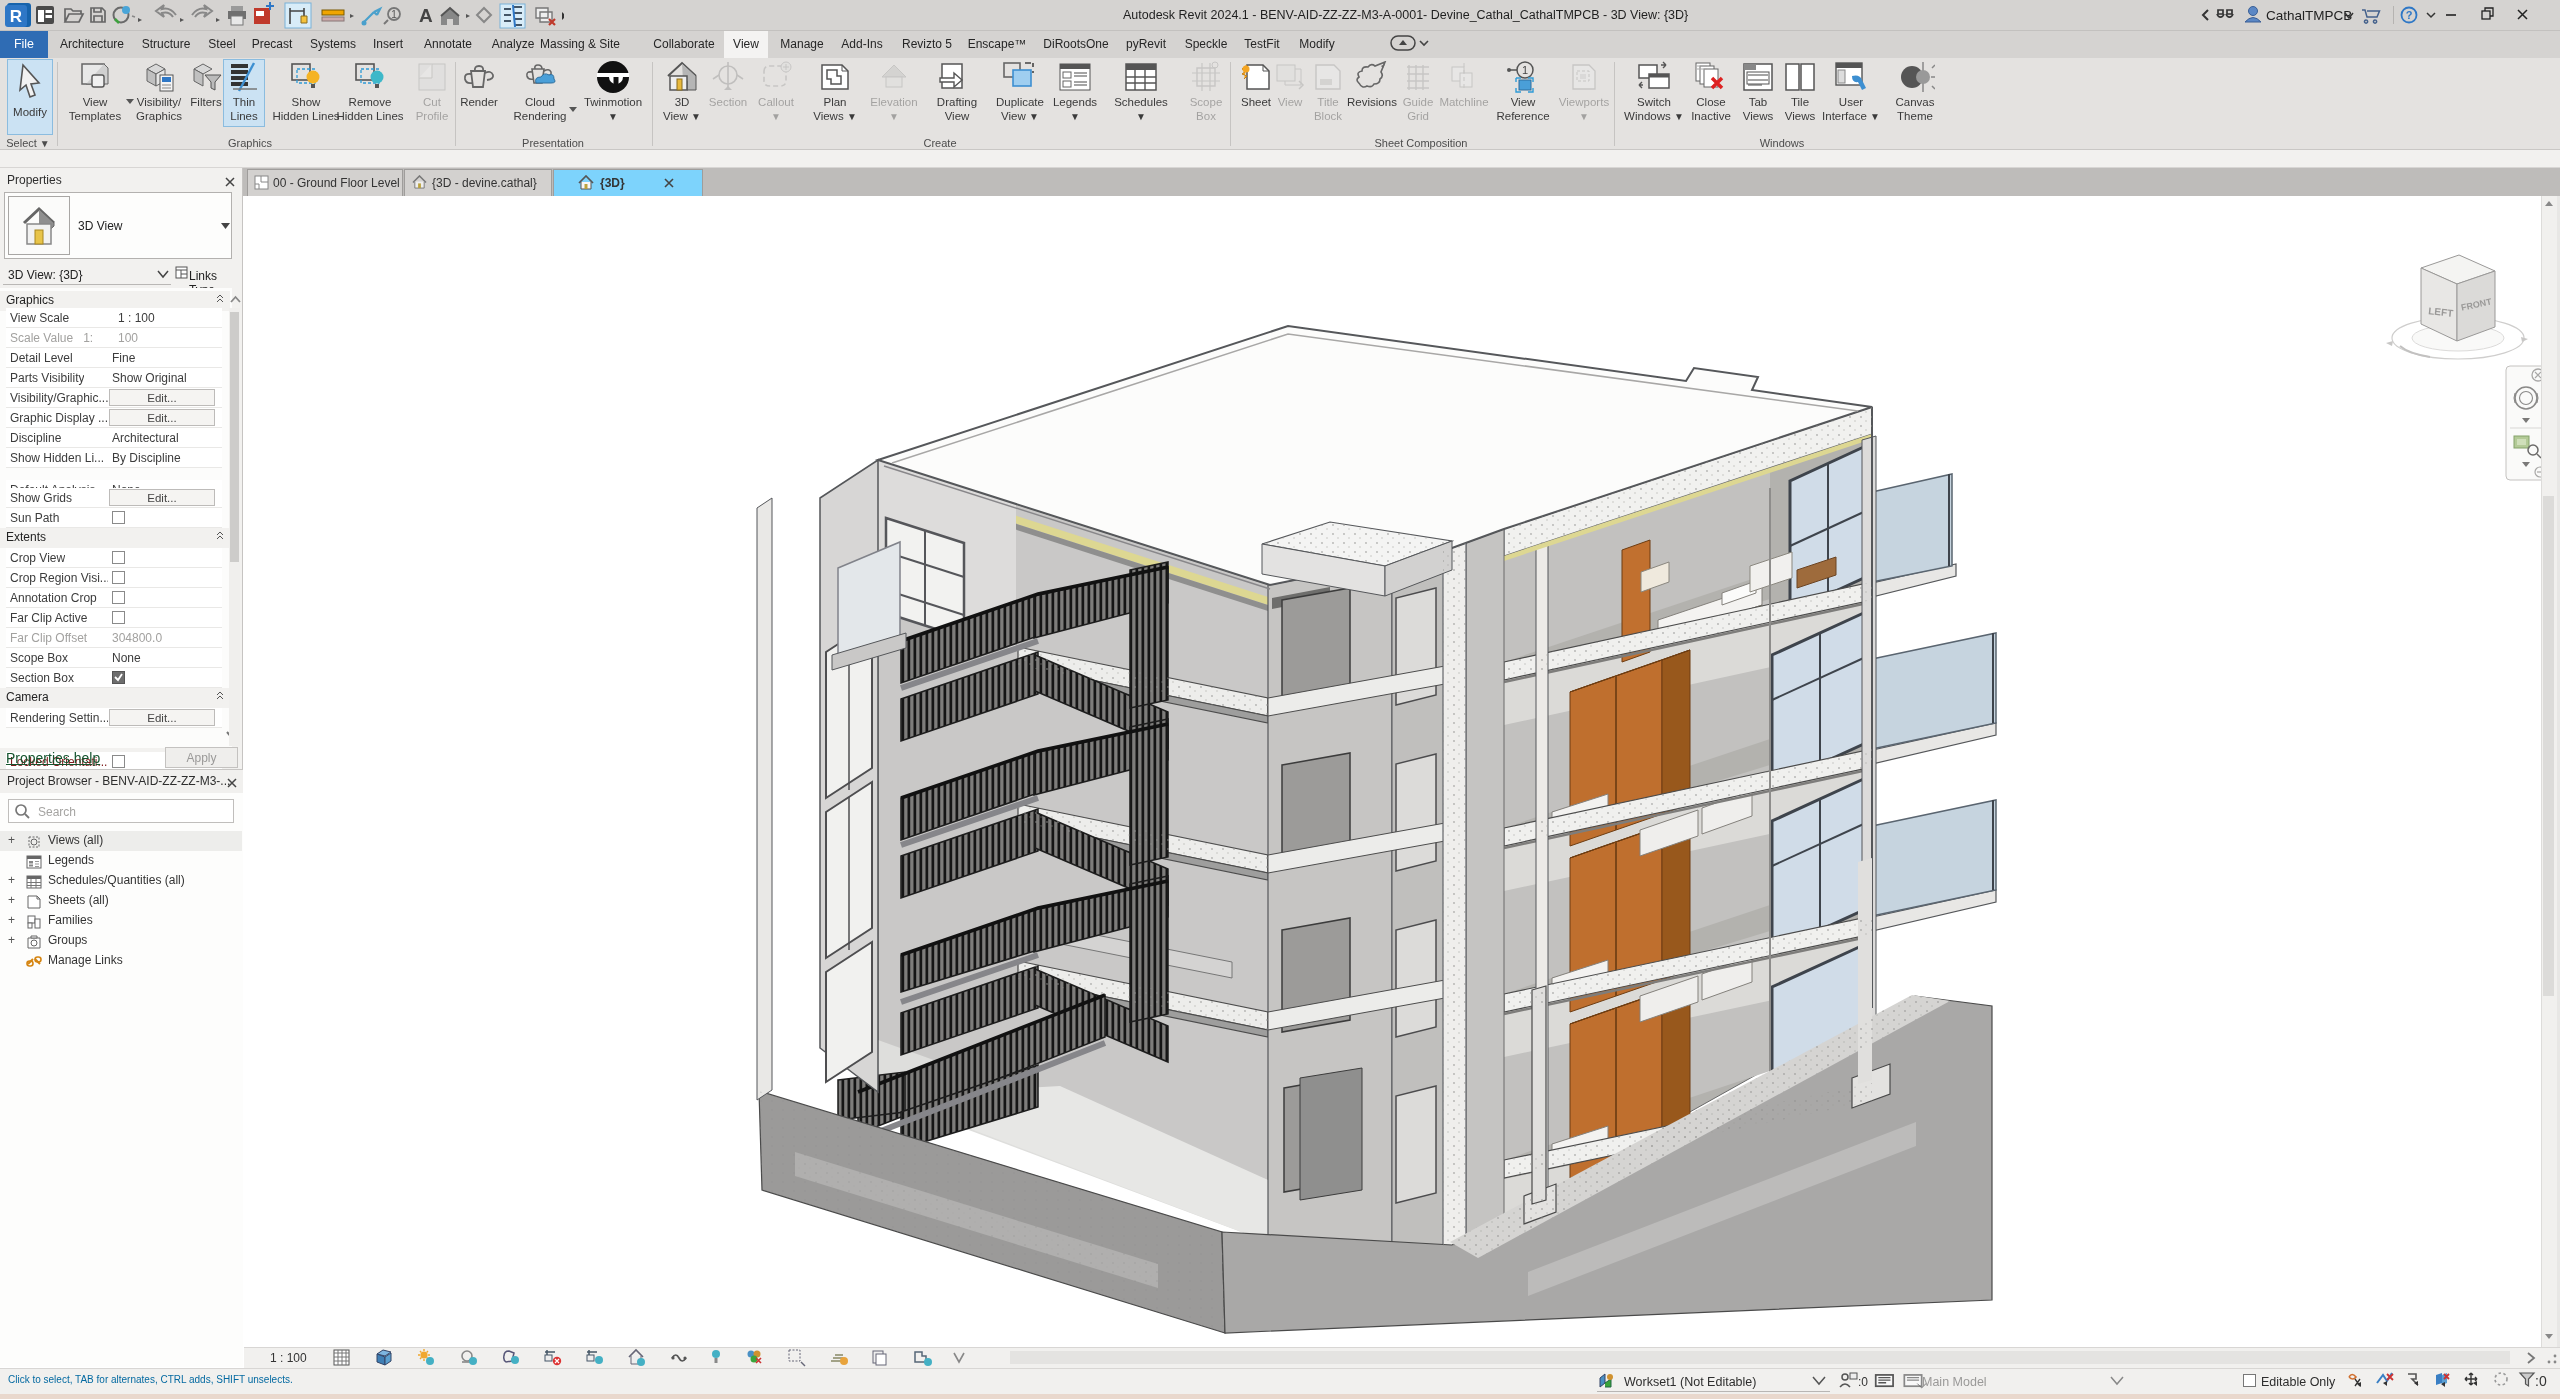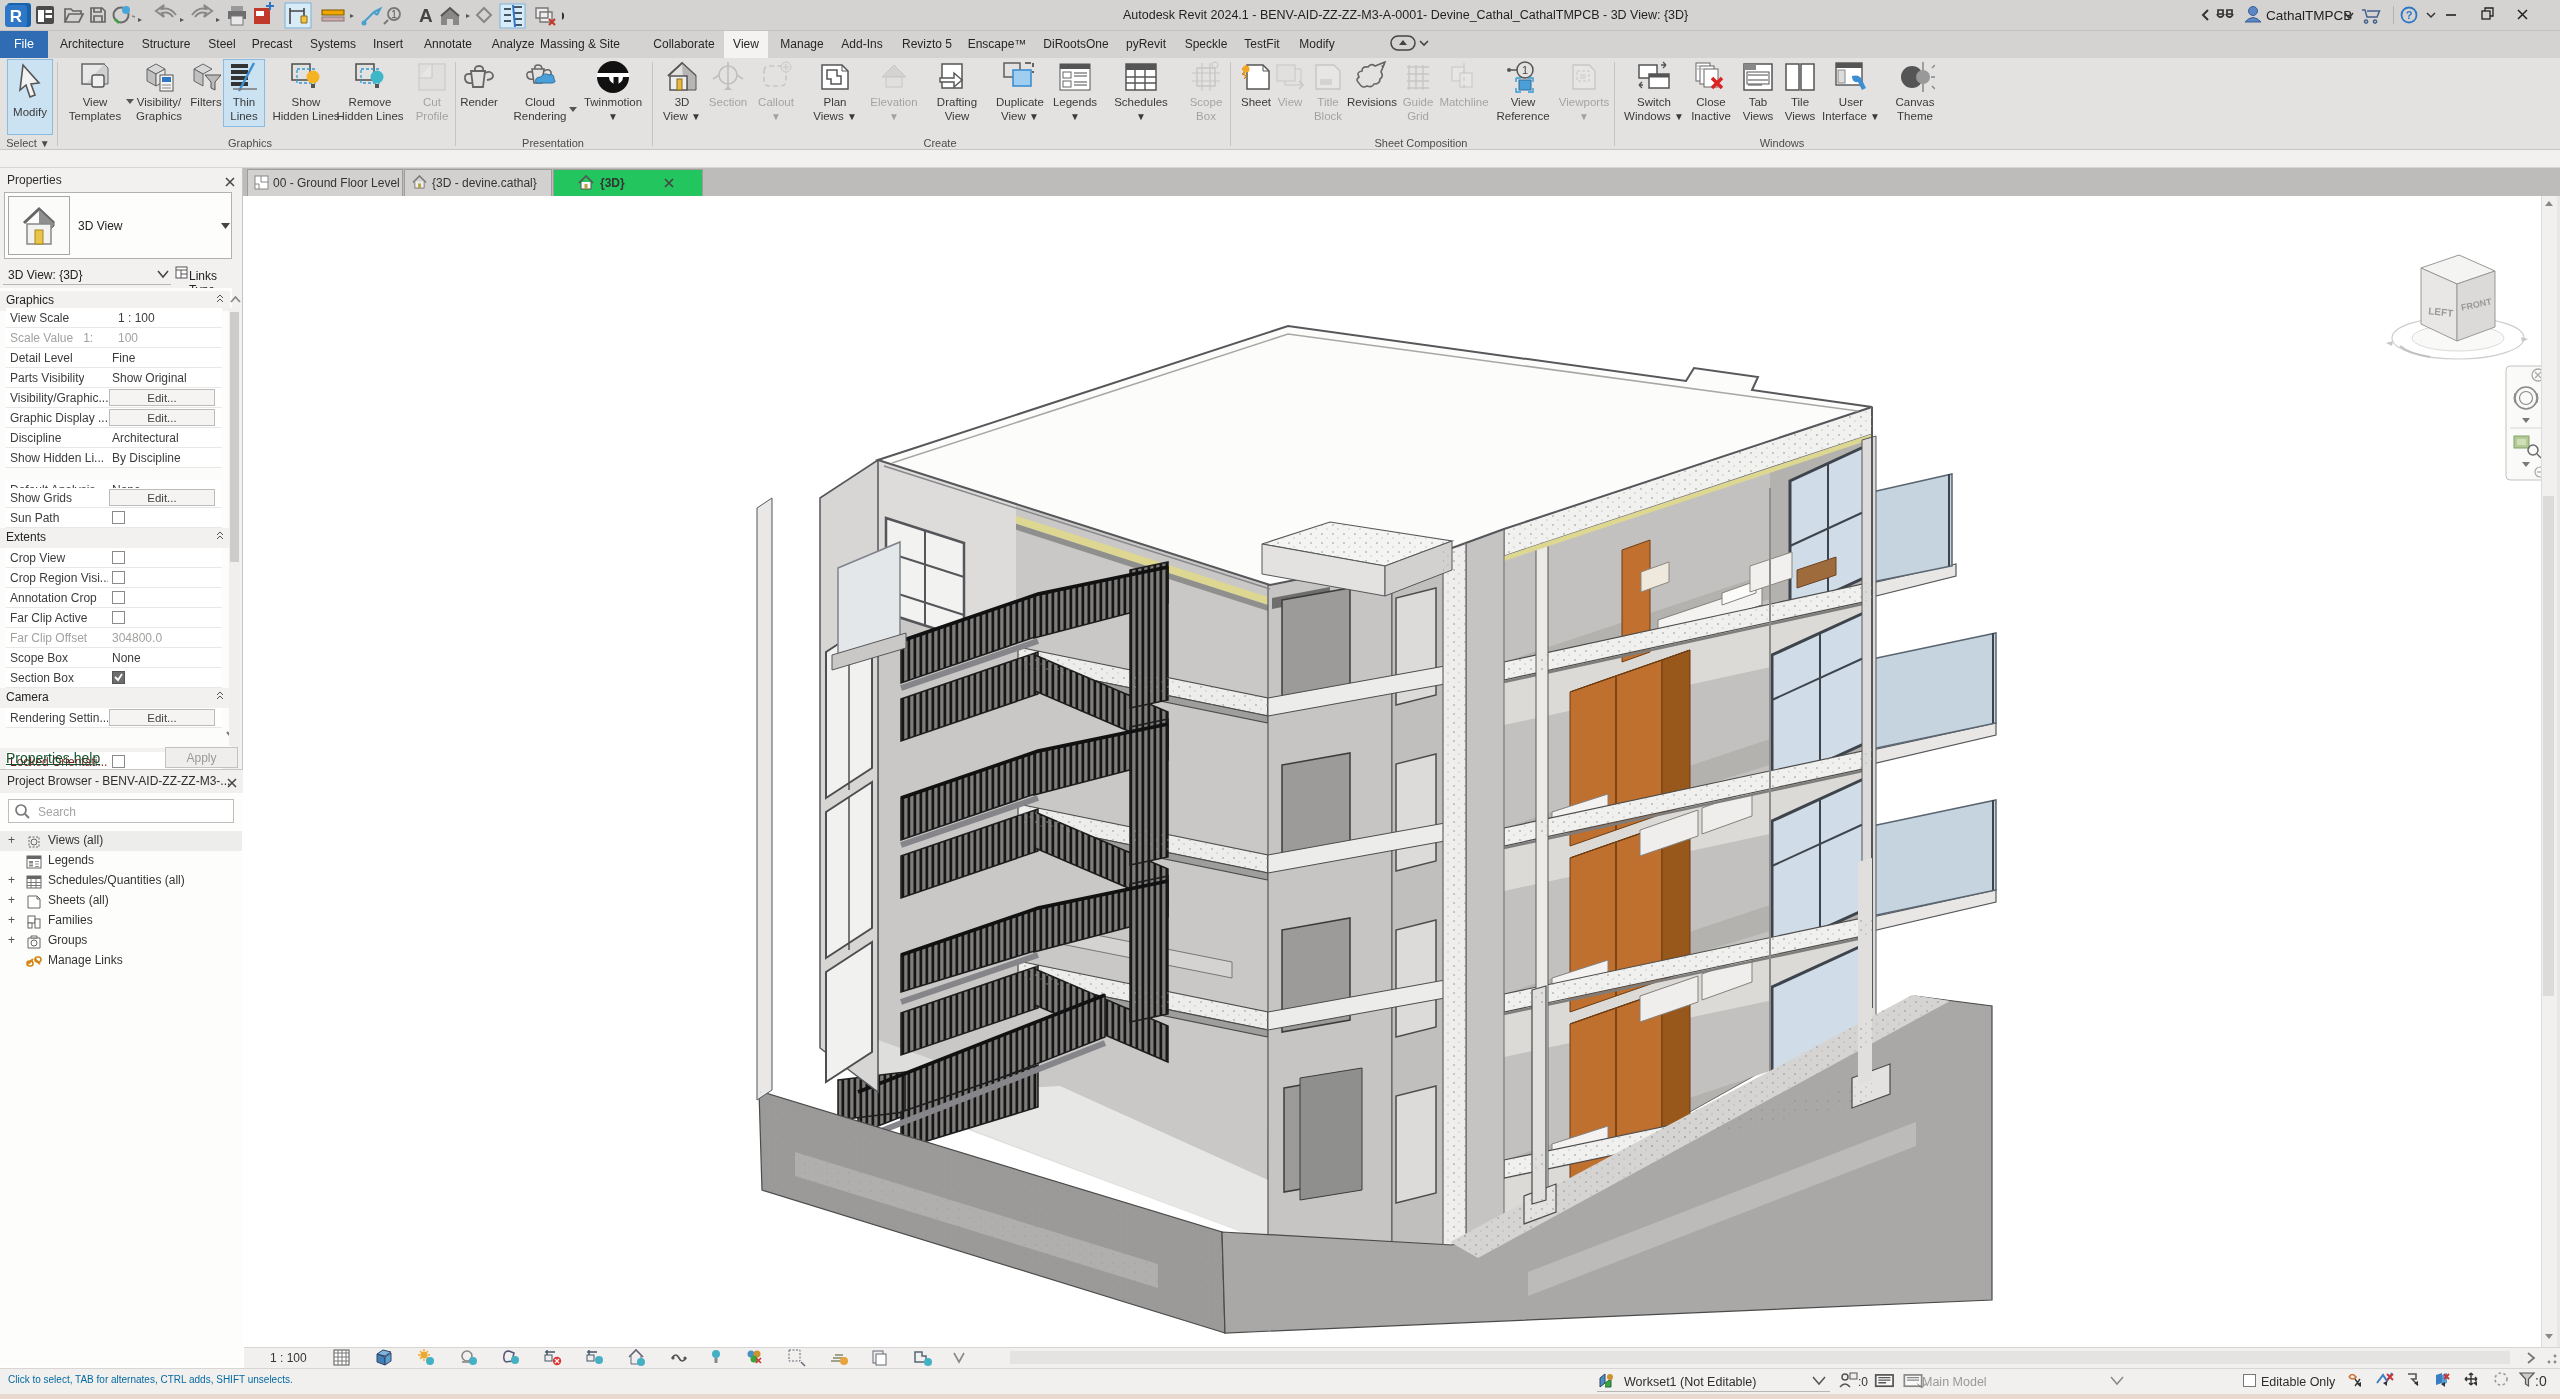--- a/index.html
+++ b/index.html
@@ -18,21 +18,21 @@
 .rbtn{position:absolute;top:3px;text-align:center;color:#3a3a3a;font-size:11.5px;line-height:13.5px}
 .rbtn .ric{margin:0 auto 2px auto;height:34px;display:flex;align-items:center;justify-content:center}
 .rgl{position:absolute;top:79px;font-size:11px;color:#4c4c4c;transform:translateX(-50%);white-space:nowrap}
 .dis{opacity:.38}
 .hl{background:#cbe2f3;outline:1px solid #8bbcdf}
 
 #strip{left:0;top:150px;width:2560px;height:18px;background:#f2f1ef;border-bottom:1px solid #d8d6d4}
 
 #tabbar{left:243px;top:168px;width:2317px;height:28px;background:#bebcba}
 .vtab{position:absolute;top:1px;height:27px;background:#d3d1cf;border:1px solid #9f9d9b;border-bottom:none;font-size:12px;color:#333;line-height:26px;white-space:nowrap}
-#vtab3{background:#22c55e;font-weight:bold}
+#vtab3{background:#7dd3fc;font-weight:bold}
 
 #leftpanel{left:0;top:168px;width:243px;height:1199px;background:#f2f1ef;border-right:1px solid #c6c4c2}
 .ph{font-size:12px;color:#2e2e2e}
 .prow{position:absolute;left:6px;width:216px;height:20px;border-bottom:1px solid #e9e8e6;background:#fff;font-size:12px;color:#3c3c3c}
 .plab{position:absolute;left:4px;top:3px;white-space:nowrap;overflow:hidden;max-width:98px}
 .pval{position:absolute;left:106px;top:3px;white-space:nowrap}
 .psec{position:absolute;left:0px;width:230px;height:20px;background:#f2f1ef;font-size:12px;color:#222;padding-left:6px;padding-top:2px}
 .pbtn{position:absolute;left:103px;top:1px;width:106px;height:17px;background:#f5f4f2;border:1px solid #bdbbb9;font-size:11.5px;color:#444;text-align:center;line-height:16px}
 .pcheck{position:absolute;left:106px;top:3px;width:13px;height:13px;background:#fff;border:1px solid #8a8a8a}
 .treerow{position:absolute;left:0;width:242px;height:20px;font-size:12px;color:#333}

